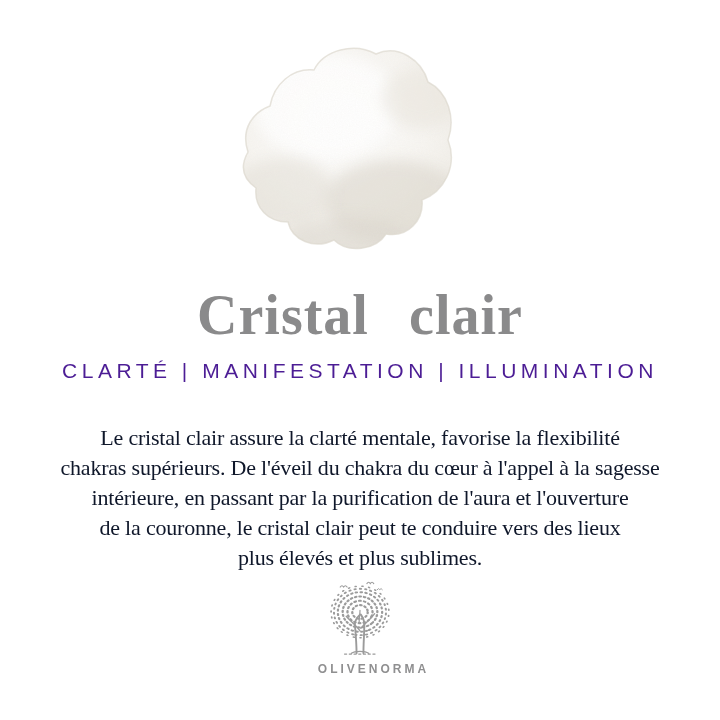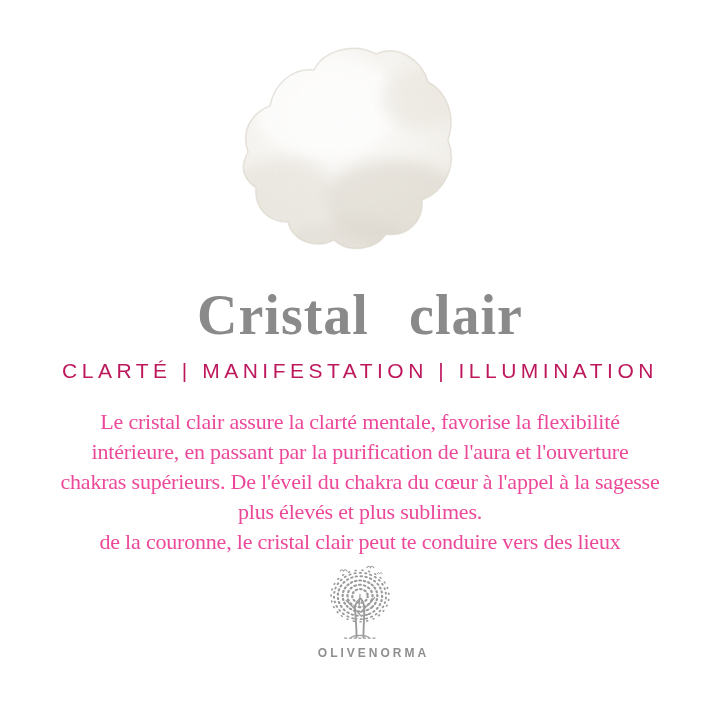--- a/index.html
+++ b/index.html
@@ -29,29 +29,29 @@
     line-height: 58px;
     letter-spacing: 1px;
     word-spacing: 0.45em;
     color: #8a8a8b;
   }
   .subtitle {
     margin-top: 15px;
     font-family: "Liberation Sans", sans-serif;
     font-size: 21px;
     letter-spacing: 4.5px;
-    color: #be185d;
+    color: #4c1d95;
   }
   .description {
-    margin-top: 24px;
+    margin-top: 40px;
     font-family: "Liberation Serif", serif;
     font-size: 22px;
     line-height: 30px;
     letter-spacing: -0.2px;
-    color: #ec4899;
+    color: #0f172a;
   }
   .description .line { white-space: nowrap; }
   .logo-wrap { margin-top: 8px; }
   .brand-name {
     margin-top: 3px;
     font-family: "Liberation Sans", sans-serif;
     font-weight: bold;
     font-size: 12px;
     letter-spacing: 3px;
     color: #8f8f90;
@@ -100,24 +100,24 @@
       <use href="#rockPath" fill="none" stroke="#ddd8cf" stroke-width="1.5" opacity="0.7"></use>
     </svg>
   </div>
 
   <h1 class="title">Cristal clair</h1>
 
   <div class="subtitle">CLARTÉ | MANIFESTATION | ILLUMINATION</div>
 
   <div class="description">
     <div class="line">Le cristal clair assure la clarté mentale, favorise la flexibilité</div>
+    <div class="line">chakras supérieurs. De l'éveil du chakra du cœur à l'appel à la sagesse</div>
     <div class="line">intérieure, en passant par la purification de l'aura et l'ouverture</div>
-    <div class="line">chakras supérieurs. De l'éveil du chakra du cœur à l'appel à la sagesse</div>
+    <div class="line">de la couronne, le cristal clair peut te conduire vers des lieux</div>
     <div class="line">plus élevés et plus sublimes.</div>
-    <div class="line">de la couronne, le cristal clair peut te conduire vers des lieux</div>
   </div>
 
   <div class="logo-wrap">
     <svg width="86" height="74" viewBox="0 0 100 86">
       <g fill="none" stroke="#9b9b9b" stroke-linecap="round">
 
         <path d="M27,7 q2,-3 4,0 q2,-3 4,0" stroke-width="1.3"></path>
         <path d="M58,3 q2,-3 4,0 q2,-3 4,0" stroke-width="1.3"></path>
         <path d="M70,10 q1.5,-2.5 3,0 q1.5,-2.5 3,0" stroke-width="1.1"></path>
 

